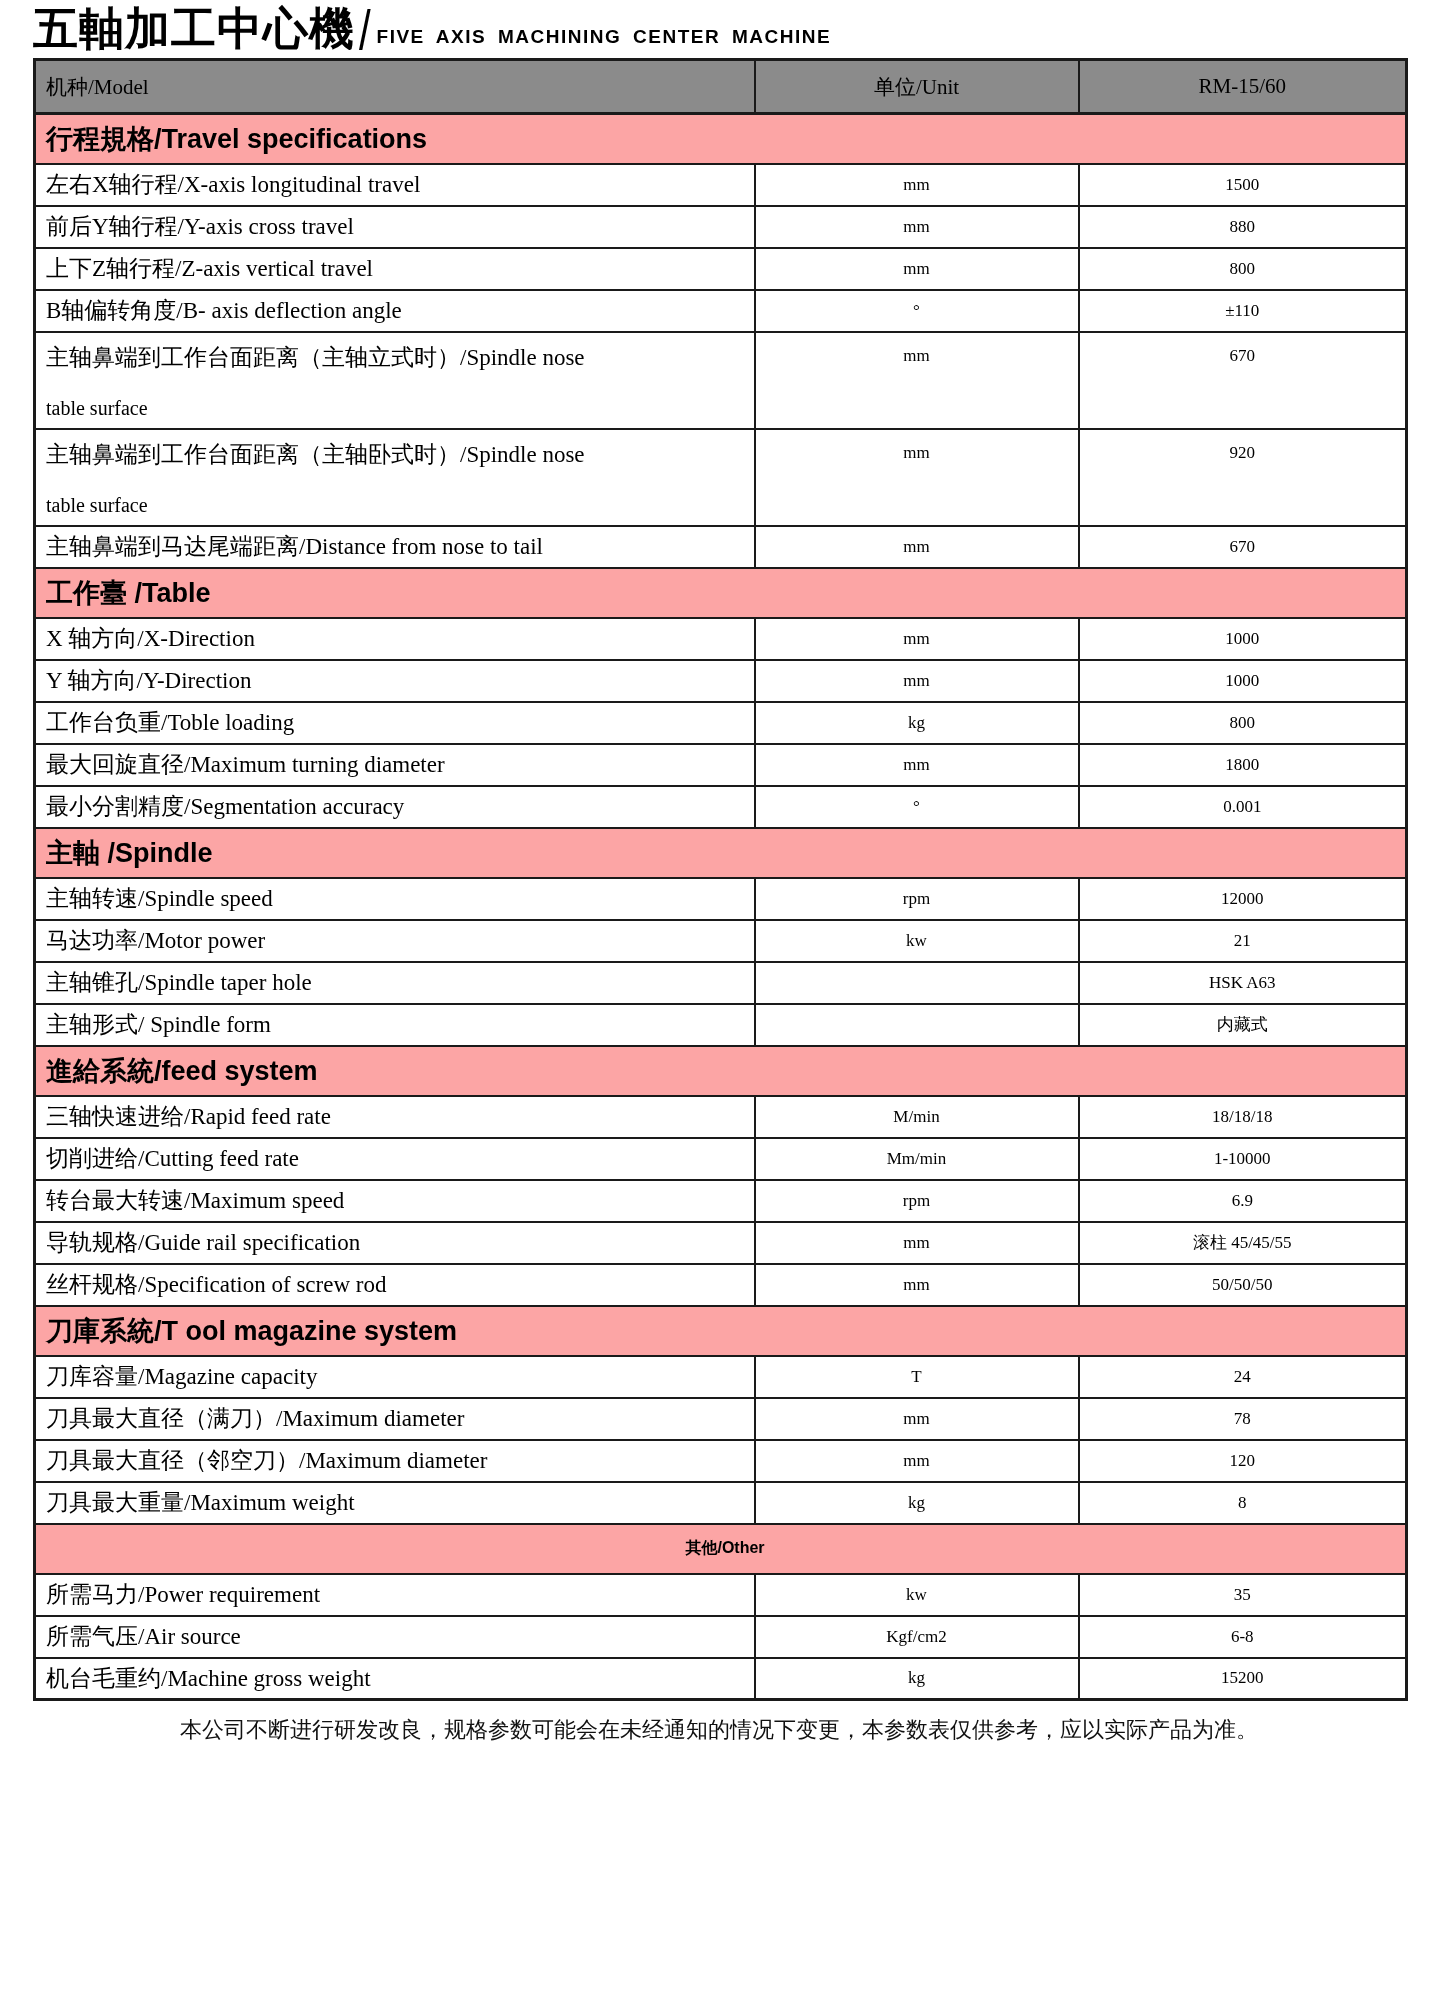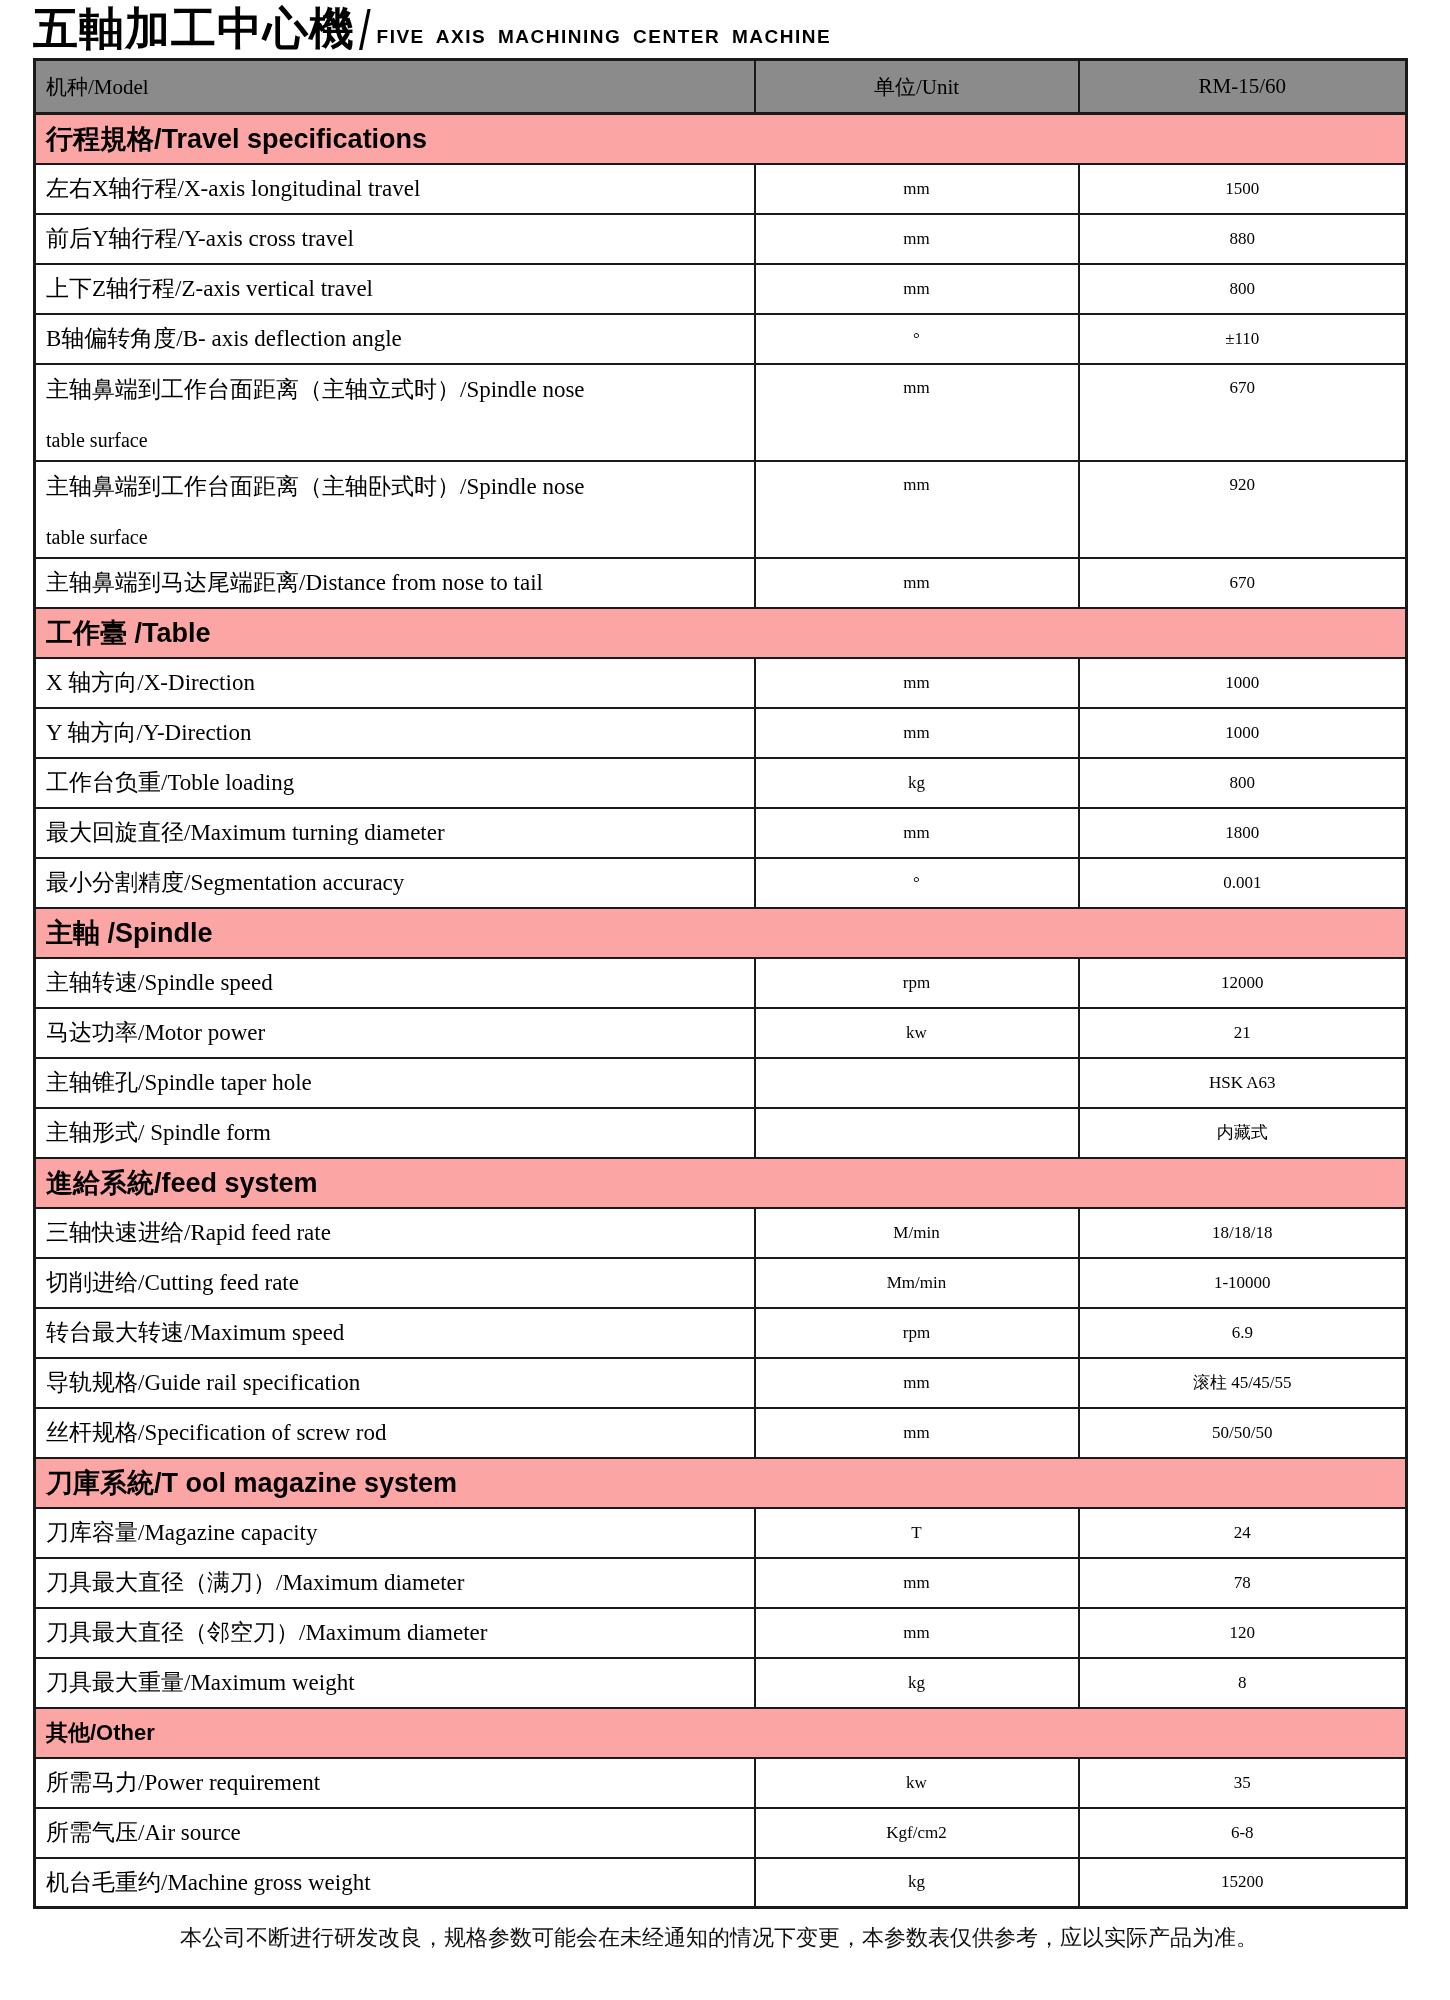--- a/index.html
+++ b/index.html
@@ -77,23 +77,23 @@
 
   tr.section-row td {
     height: 50px;
     font-weight: bold;
     font-size: 27px;
     padding-left: 10px;
     font-family: "Liberation Sans", "DejaVu Sans", sans-serif;
     vertical-align: middle;
     background: #fca5a5;
   }
-  tr.section-row.small td { font-size: 22px; }
-
-  tr.spec-row { height: 50px; }
+  tr.section-row.small td { font-size: 16px; text-align: center; }
+
+  tr.spec-row { height: 42px; }
   tr.spec-row.tall { height: 97px; }
   td.label-cell {
     font-size: 23px;
     padding: 2px 8px 2px 10px;
     font-family: "Liberation Serif", "DejaVu Serif", serif;
     vertical-align: middle;
   }
   td.unit-cell, td.value-cell {
     text-align: center;
     font-size: 17px;

